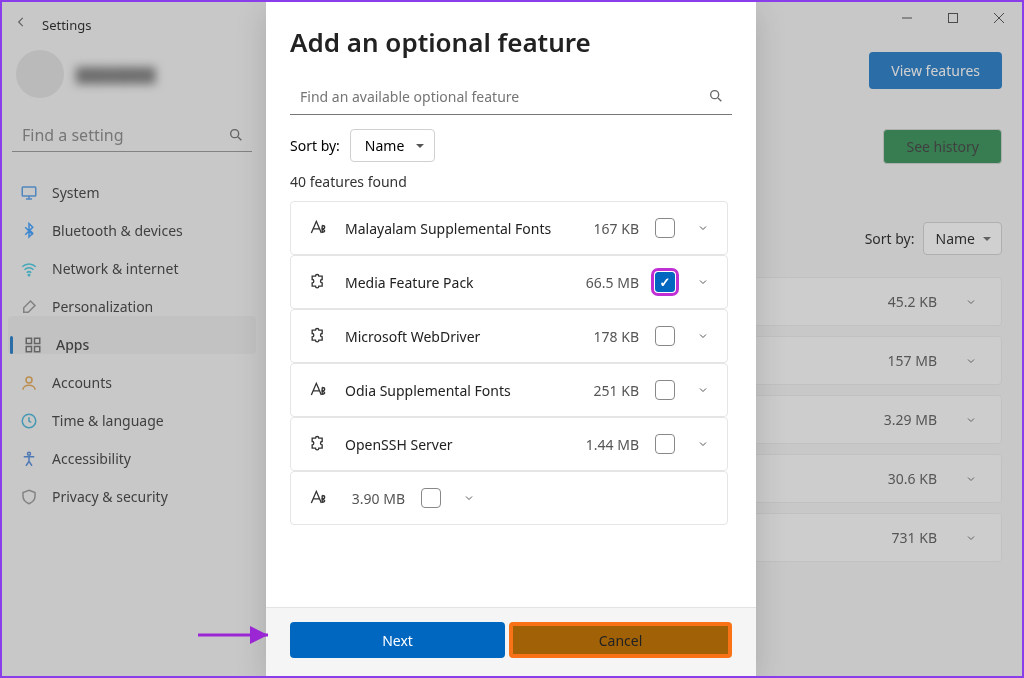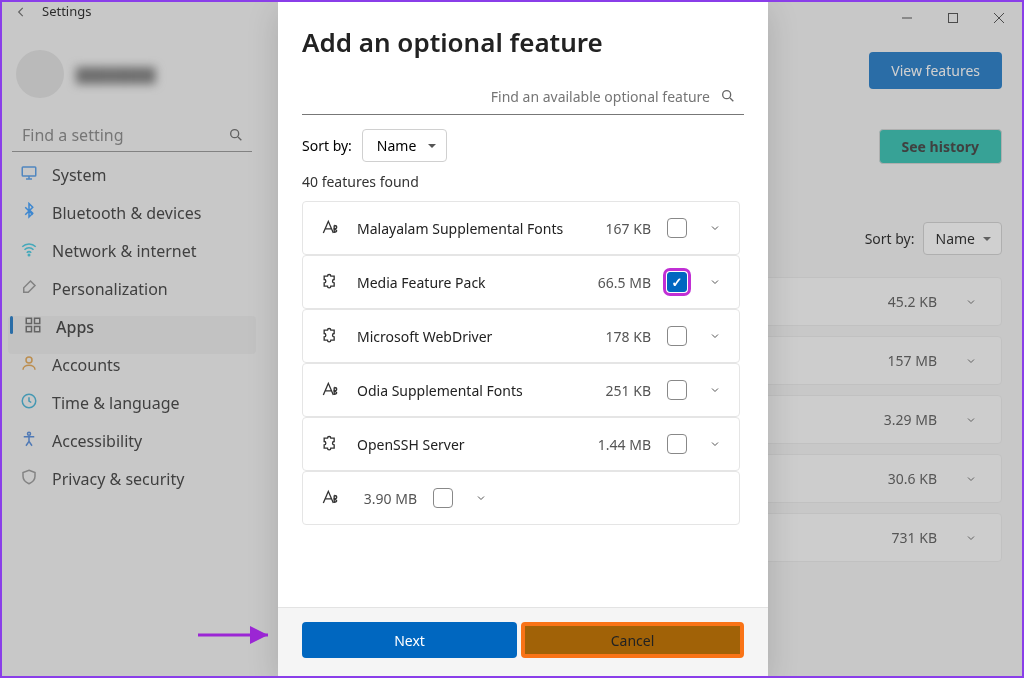--- a/index.html
+++ b/index.html
@@ -4,67 +4,67 @@
 <style>
   * { box-sizing: border-box; margin: 0; padding: 0; font-family: "Segoe UI", system-ui, sans-serif; }
   body { width: 1024px; height: 678px; overflow: hidden; position: relative; background: #f3f3f3; border: 2px solid #8a3ee9; }
 
   
   .win {
     position: absolute; inset: 0; top: 0; left: 0;
     display: flex; flex-direction: column;
   }
   .titlebar {
-    display: flex; align-items: flex-start; height: 32px;
+    display: flex; align-items: flex-end; height: 32px;
     padding-left: 12px;
   }
   .titlebar .spacer { flex: 1; }
   .winctl { width: 46px; height: 32px; display:flex; align-items:center; justify-content:center; }
   .winctl svg { width: 12px; height: 12px; }
   .titlebar .back { margin-right: 14px; }
   .titlebar .title { font-size: 13px; }
 
   .main { flex: 1; display: flex; }
   .sidebar { width: 260px; padding: 6px 6px 6px 6px; display:flex; flex-direction:column; }
   .profile { display:flex; align-items:center; gap:12px; padding: 10px 8px 18px 8px; }
   .avatar { width: 48px; height: 48px; border-radius: 50%; background:#ddd; }
   .profname { filter: blur(5px); color:#666; font-size:14px; }
   .search { position:relative; margin: 2px 4px 12px 4px; }
   .search input { width:100%; height:34px; border:none; border-bottom:1px solid #888; background:#fff0; padding:0 34px 0 10px; font-size:16px; color:#333; }
   .search .sicon { position:absolute; right:8px; top:8px; }
 
-  .navitem { display:flex; align-items:flex-start; gap:14px; height:38px; padding:0 12px; border-radius:4px; font-size:16px; color:#222; }
+  .navitem { display:flex; align-items:flex-end; gap:14px; height:38px; padding:0 12px; border-radius:4px; font-size:14px; color:#222; }
   .navitem.active { background:#eaeaea; font-weight:500; }
   .navitem.active::before { content:""; width:3px; height:18px; background:#0067c0; border-radius:2px; margin-right:-3px; margin-left:-10px; }
   .navicon { width:18px; height:18px; display:flex; align-items:center; justify-content:center; }
 
   .content { flex:1; position:relative; padding: 18px 20px; display:flex; flex-direction:column; gap:14px; min-width:0; }
   .top-actions { display:flex; justify-content:flex-end; gap:12px; align-items:center; }
   .btn-primary { background:#0067c0; color:#fff; border:none; border-radius:4px; padding:9px 22px; font-size:14px; }
-  .btn-outline { background:#14b8a6; color:#222; border:1px solid #ccc; border-radius:4px; padding:7px 22px; font-size:14px;font-weight:bold; }
+  .btn-outline { background:#15803d; color:#222; border:1px solid #ccc; border-radius:4px; padding:7px 22px; font-size:14px; }
   .rightpanel-row { display:flex; justify-content:flex-end; margin-top:44px; }
   .sortbox { display:flex; align-items:center; gap:8px; font-size:14px; }
   .sortbox .sel { border:1px solid #ccc; background:#fff; border-radius:4px; padding:6px 26px 6px 12px; font-size:14px; position:relative; }
   .bgitem { display:flex; justify-content:flex-end; align-items:center; gap:22px; padding:14px 18px; background:#fbfbfb; border:1px solid #e9e9e9; border-radius:4px; font-size:14px; color:#444; }
 
   
   .scrim { position:absolute; inset:0; background:rgba(120,120,120,0.35); }
 
   
   .dialog {
-    position:absolute; left:276px; top:0; width:490px;
+    position:absolute; left:264px; top:0; width:490px;
     background:#fff;
     display:flex; flex-direction:column;
     box-shadow: 0 8px 30px rgba(0,0,0,.15);
     height:100%;
   }
   .dialog .dlgbody { padding: 22px 24px 8px 24px; flex:1; display:flex; flex-direction:column; min-height:0; }
   .dlgtitle { font-size:26px; font-weight:600; margin-bottom:18px; color:#222; }
   .dlgsearch { position:relative; border-bottom:1px solid #777; }
-  .dlgsearch input { width:100%; border:none; height:36px; font-size:14px; padding:0 34px 0 10px; outline:none; color:#333;text-align:right; }
+  .dlgsearch input { width:100%; border:none; height:36px; font-size:14px; padding:0 34px 0 10px; outline:none; color:#333; }
   .dlgsortrow { display:flex; align-items:center; gap:10px; margin-top:14px; font-size:14px; }
   .dlgsortrow .sel { border:1px solid #d0d0d0; border-radius:4px; padding:6px 30px 6px 14px; position:relative; background:#fff; }
   .sel::after { content:""; position:absolute; right:10px; top:50%; border:4px solid transparent; border-top-color:#555; transform:translateY(-2px); }
   .count { font-size:14px; color:#333; margin-top:10px; }
 
   .featlist { margin-top:10px; display:flex; flex-direction:column; overflow-y:auto; padding-right:4px; flex:1; min-height:0; }
   .featitem { border:1px solid #e5e5e5; border-radius:4px; display:flex; align-items:center; padding:16px 12px 16px 16px; gap:16px; font-size:14px; }
   .featitem .fi-icon { width:22px; display:flex; justify-content:center; }
   .featitem .fi-name { flex:1; color:#222; }
   .featitem .fi-size { color:#555; min-width:60px; text-align:right; }

